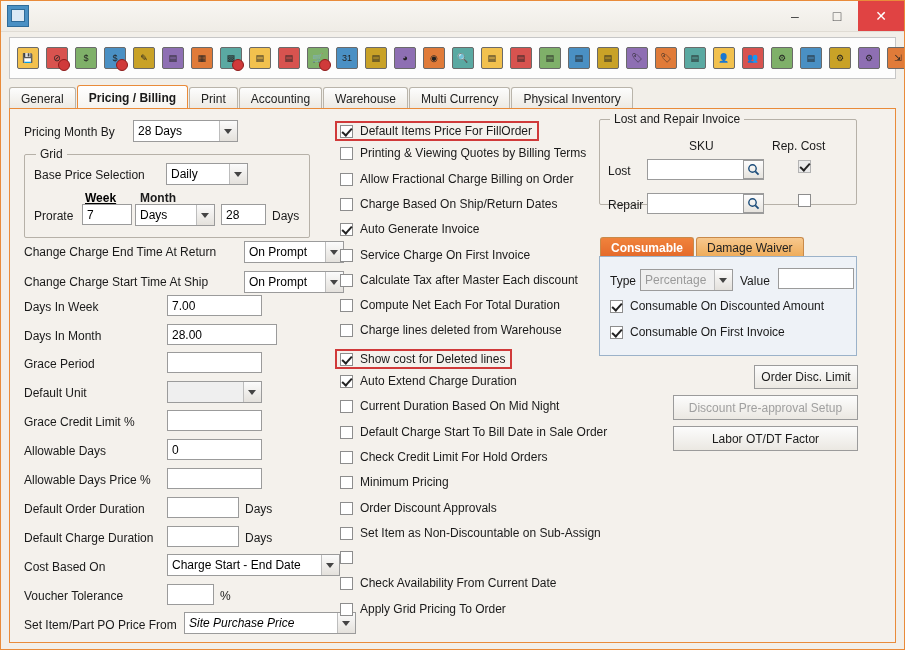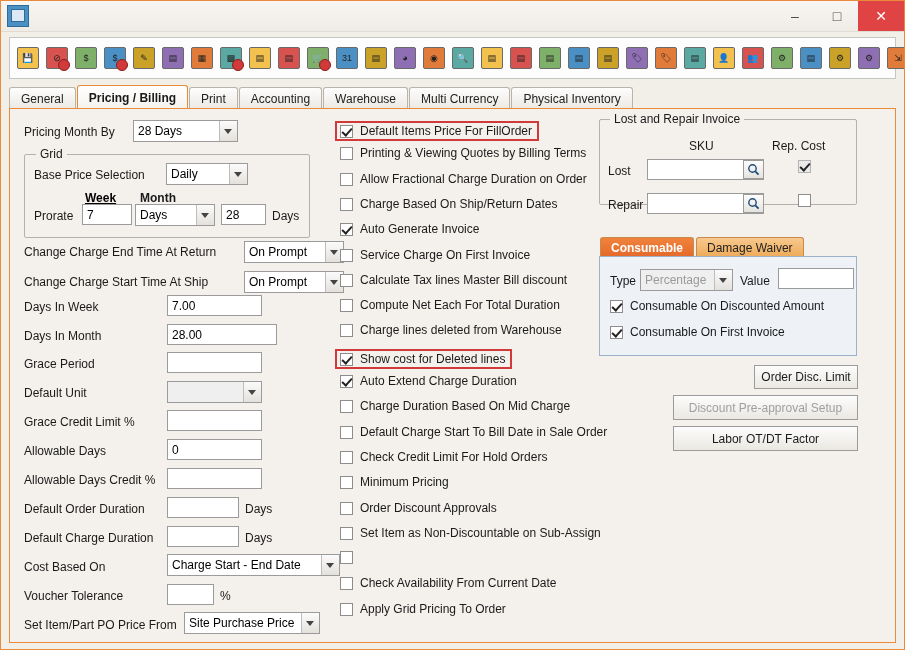--- a/index.html
+++ b/index.html
@@ -494,85 +494,85 @@
         <div class="lbl" style="left: 14px; top: 220px;">Days In Month</div>
         <div class="tbox" style="left: 157px; top: 215px; width: 110px;">28.00</div>
         <div class="lbl" style="left: 14px; top: 248px;">Grace Period</div>
         <div class="tbox" style="left: 157px; top: 243px; width: 95px;"></div>
         <div class="lbl" style="left: 14px; top: 277px;">Default Unit</div>
         <div class="combo" style="left: 157px; top: 272px; width: 95px; background: rgb(239, 239, 239);"><span></span><span class="arrowbox"></span></div>
         <div class="lbl" style="left: 14px; top: 306px;">Grace Credit Limit %</div>
         <div class="tbox" style="left: 157px; top: 301px; width: 95px;"></div>
         <div class="lbl" style="left: 14px; top: 335px;">Allowable Days</div>
         <div class="tbox" style="left: 157px; top: 330px; width: 95px;">0</div>
-        <div class="lbl" style="left: 14px; top: 364px;">Allowable Days Credit %</div>
+        <div class="lbl" style="left: 14px; top: 364px;">Allowable Days Price %</div>
         <div class="tbox" style="left: 157px; top: 359px; width: 95px;"></div>
         <div class="lbl" style="left: 14px; top: 393px;">Default Order Duration</div>
         <div class="tbox" style="left: 157px; top: 388px; width: 72px;"></div>
         <div class="lbl" style="left: 235px; top: 393px;">Days</div>
         <div class="lbl" style="left: 14px; top: 422px;">Default Charge Duration</div>
         <div class="tbox" style="left: 157px; top: 417px; width: 72px;"></div>
         <div class="lbl" style="left: 235px; top: 422px;">Days</div>
         <div class="lbl" style="left: 14px; top: 451px;">Cost Based On</div>
         <div class="combo" style="left: 157px; top: 445px; width: 173px;"><span>Charge Start - End Date</span><span class="arrowbox"></span></div>
         <div class="lbl" style="left: 14px; top: 480px;">Voucher Tolerance</div>
         <div class="tbox" style="left: 157px; top: 475px; width: 47px;"></div>
         <div class="lbl" style="left: 210px; top: 480px;">%</div>
         <div class="lbl" style="left: 14px; top: 509px;">Set Item/Part PO Price From</div>
-        <div class="combo" style="left: 174px; top: 503px; width: 136px;"><span>Site Purchase Price</span><span class="arrowbox"></span></div>
+        <div class="combo" style="left: 174px; top: 503px; width: 172px; font-style: italic;"><span>Site Purchase Price</span><span class="arrowbox"></span></div>
       </div>
 
     <div id="middle-options">
         <div class="chk checked highlight-red" style="left: 330px; top: 12px;">
           <span class="box"></span>
           <span>Default Items Price For FillOrder</span>
         </div>
         <div class="chk" style="left: 330px; top: 37px;">
           <span class="box"></span>
           <span>Printing &amp; Viewing Quotes by Billing Terms</span>
         </div>
         <div class="chk" style="left: 330px; top: 63px;">
           <span class="box"></span>
-          <span>Allow Fractional Charge Duration on Order</span>
+          <span>Allow Fractional Charge Billing on Order</span>
         </div>
         <div class="chk" style="left: 330px; top: 88px;">
           <span class="box"></span>
           <span>Charge Based On Ship/Return Dates</span>
         </div>
         <div class="chk checked" style="left: 330px; top: 113px;">
           <span class="box"></span>
           <span>Auto Generate Invoice</span>
         </div>
         <div class="chk" style="left: 330px; top: 139px;">
           <span class="box"></span>
           <span>Service Charge On First Invoice</span>
         </div>
         <div class="chk" style="left: 330px; top: 164px;">
           <span class="box"></span>
-          <span>Calculate Tax lines Master Bill discount</span>
+          <span>Calculate Tax after Master Each discount</span>
         </div>
         <div class="chk" style="left: 330px; top: 189px;">
           <span class="box"></span>
           <span>Compute Net Each For Total Duration</span>
         </div>
         <div class="chk" style="left: 330px; top: 214px;">
           <span class="box"></span>
           <span>Charge lines deleted from Warehouse</span>
         </div>
         <div class="chk checked highlight-red" style="left: 330px; top: 240px;">
           <span class="box"></span>
           <span>Show cost for Deleted lines</span>
         </div>
         <div class="chk checked" style="left: 330px; top: 265px;">
           <span class="box"></span>
           <span>Auto Extend Charge Duration</span>
         </div>
         <div class="chk" style="left: 330px; top: 290px;">
           <span class="box"></span>
-          <span>Charge Duration Based On Mid Charge</span>
+          <span>Current Duration Based On Mid Night</span>
         </div>
         <div class="chk" style="left: 330px; top: 316px;">
           <span class="box"></span>
           <span>Default Charge Start To Bill Date in Sale Order</span>
         </div>
         <div class="chk" style="left: 330px; top: 341px;">
           <span class="box"></span>
           <span>Check Credit Limit For Hold Orders</span>
         </div>
         <div class="chk" style="left: 330px; top: 366px;">

